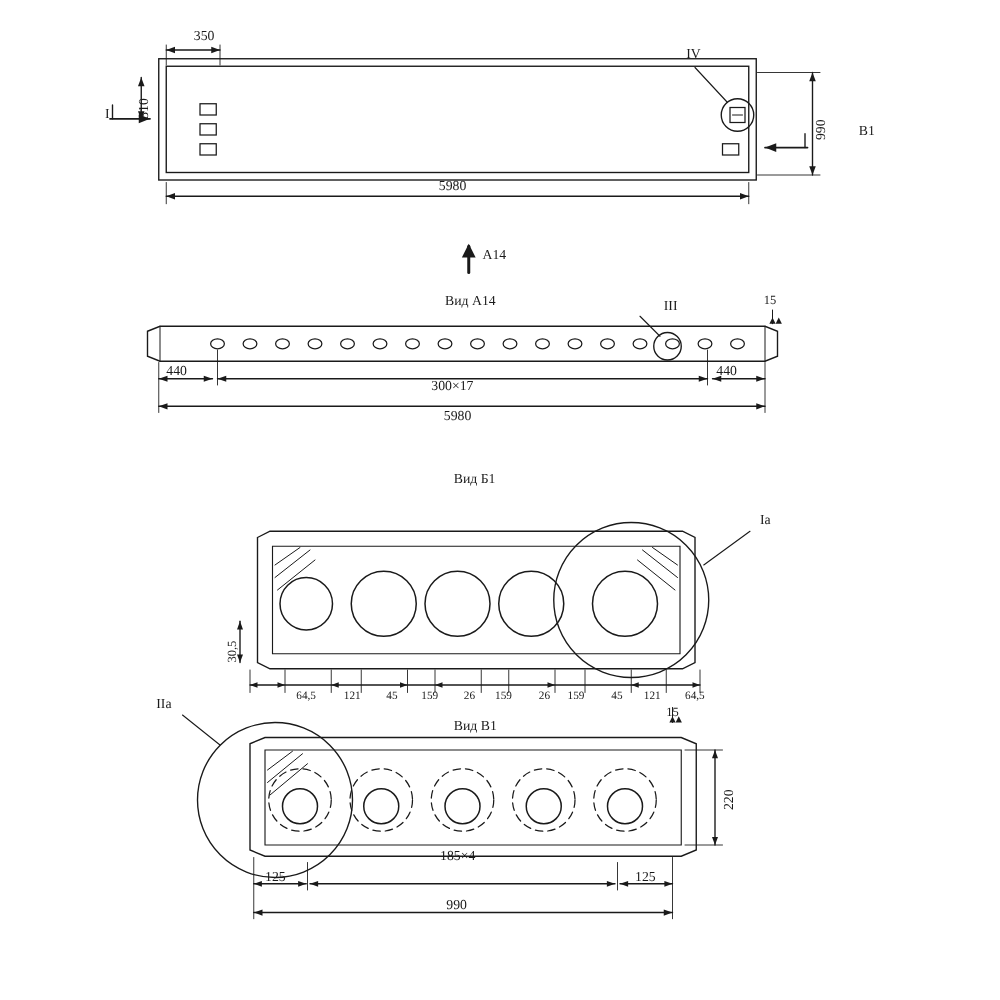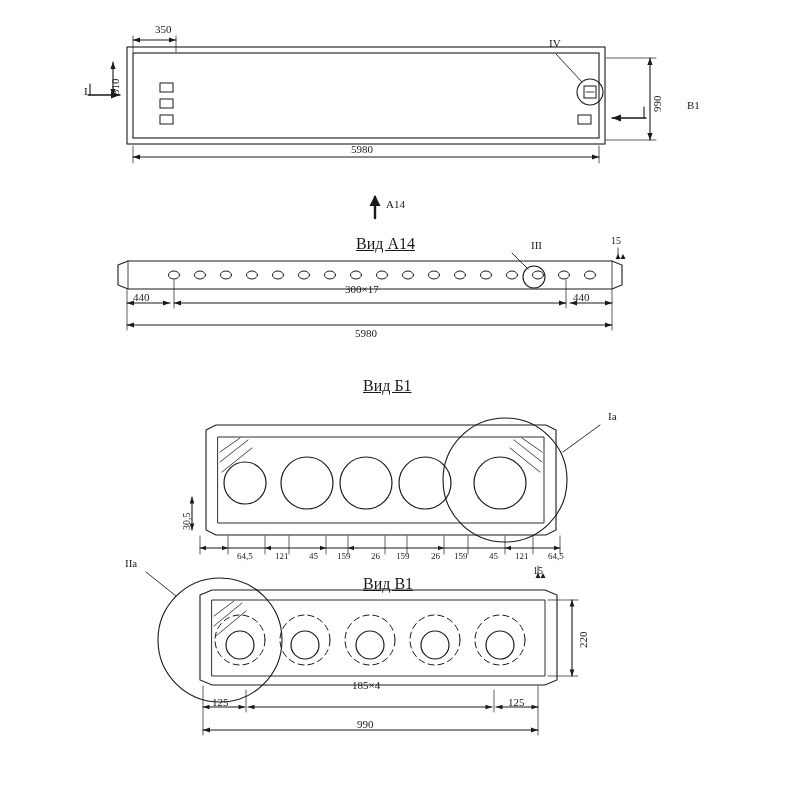--- a/index.html
+++ b/index.html
@@ -30,22 +30,21 @@
     position: absolute;
     font-family: "Liberation Serif", serif;
     font-size: 11px;
     color: #1a1a1a;
     white-space: nowrap;
     line-height: 1;
   }
   .lbl.small { font-size: 10px; }
   .lbl.tiny { font-size: 9px; margin-left: 40px; }
   .lbl.view {
-    font-size: 16px;
-    text-decoration: underline;
+    font-size: 11px;
   }
   .rot90 {
     transform: rotate(-90deg);
     transform-origin: left top;
   }
 </style>
 </head>
 <body>
 
 <div id="sheet">
@@ -272,21 +271,21 @@
   <div class="lbl" style="left:687px; top:100px;">В1</div>
   <div class="lbl rot90" style="left:652px; top:112px;">990</div>
   <div class="lbl" style="left:351px; top:144px;">5980</div>
 
   <div class="lbl" style="left:386px; top:199px;">А14</div>
   <div class="lbl view" style="left:356px; top:236px;">Вид А14</div>
   <div class="lbl" style="left:531px; top:240px;">III</div>
   <div class="lbl small" style="left:611px; top:236px;">15</div>
 
   <div class="lbl" style="left:133px; top:292px;">440</div>
-  <div class="lbl" style="left:345px; top:284px;">300×17</div>
+  <div class="lbl" style="left:345px; top:304px;">300×17</div>
   <div class="lbl" style="left:573px; top:292px;">440</div>
   <div class="lbl" style="left:355px; top:328px;">5980</div>
 
   <div class="lbl view" style="left:363px; top:378px;text-align:center;">Вид Б1</div>
   <div class="lbl" style="left:608px; top:411px;text-align:center;">Iа</div>
   <div class="lbl rot90 small" style="left:182px; top:530px;">30,5</div>
 
   <div class="lbl tiny" style="left:197px; top:552px;">64,5</div>
   <div class="lbl tiny" style="left:235px; top:552px;">121</div>
   <div class="lbl tiny" style="left:269px; top:552px;">45</div>

